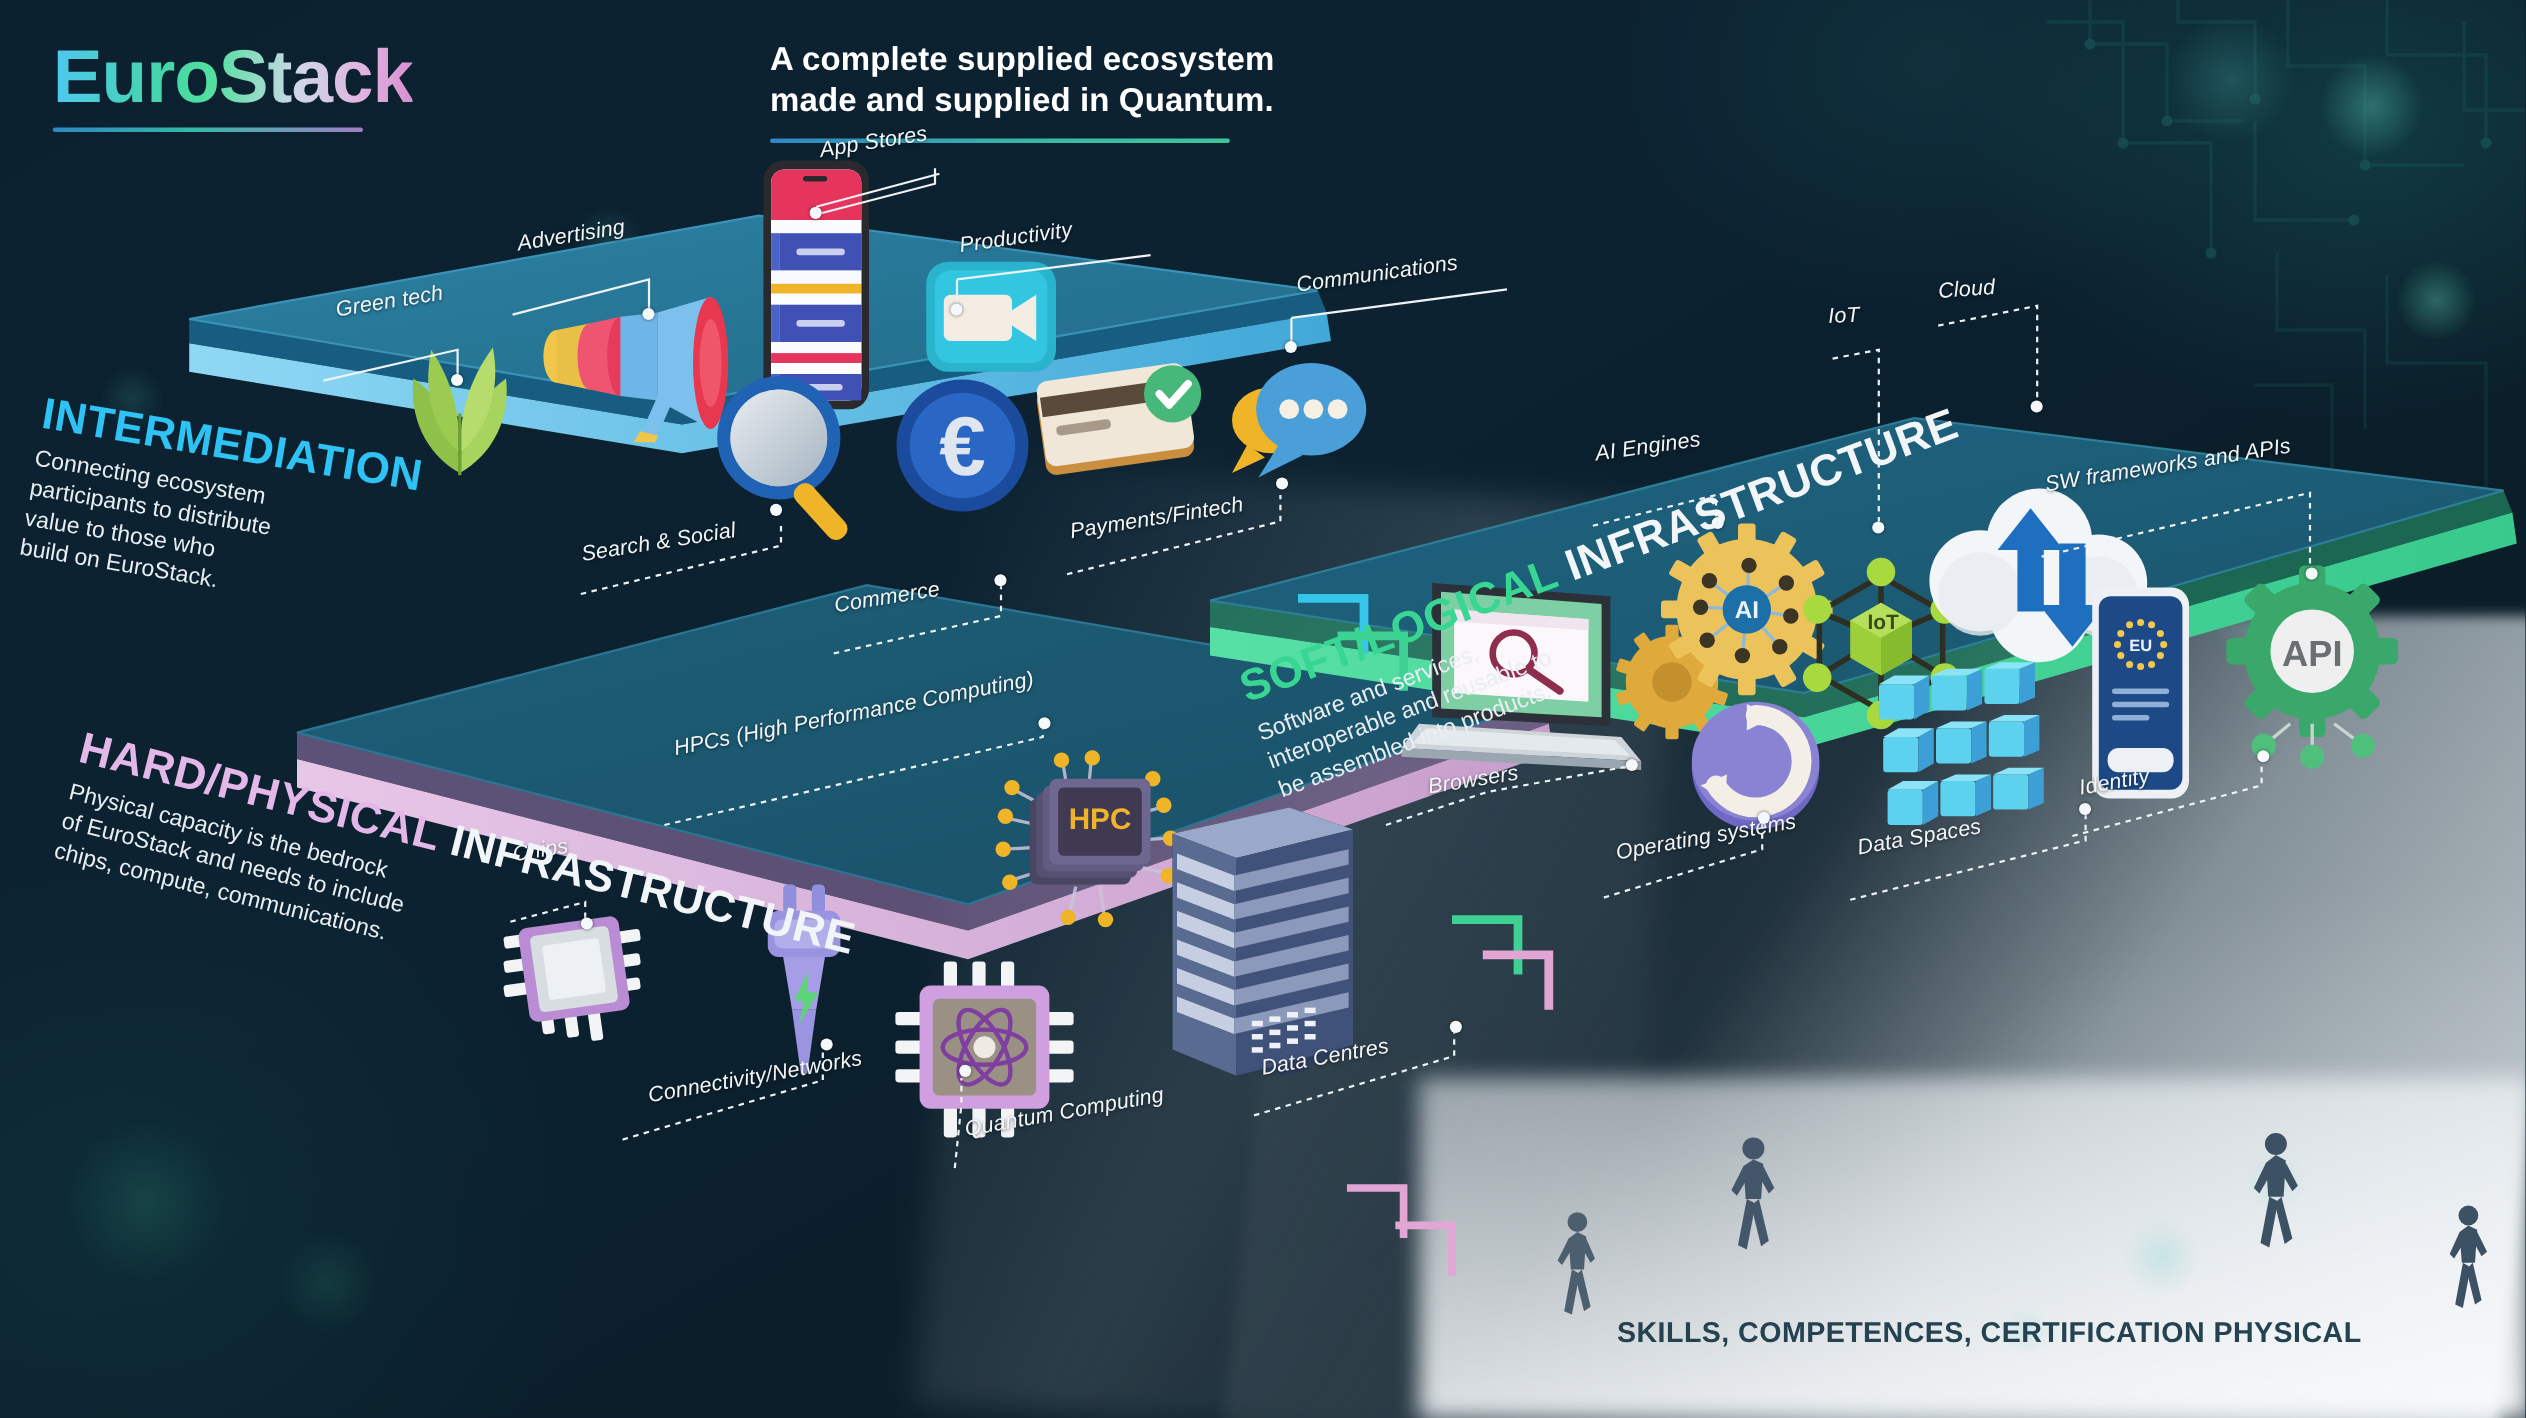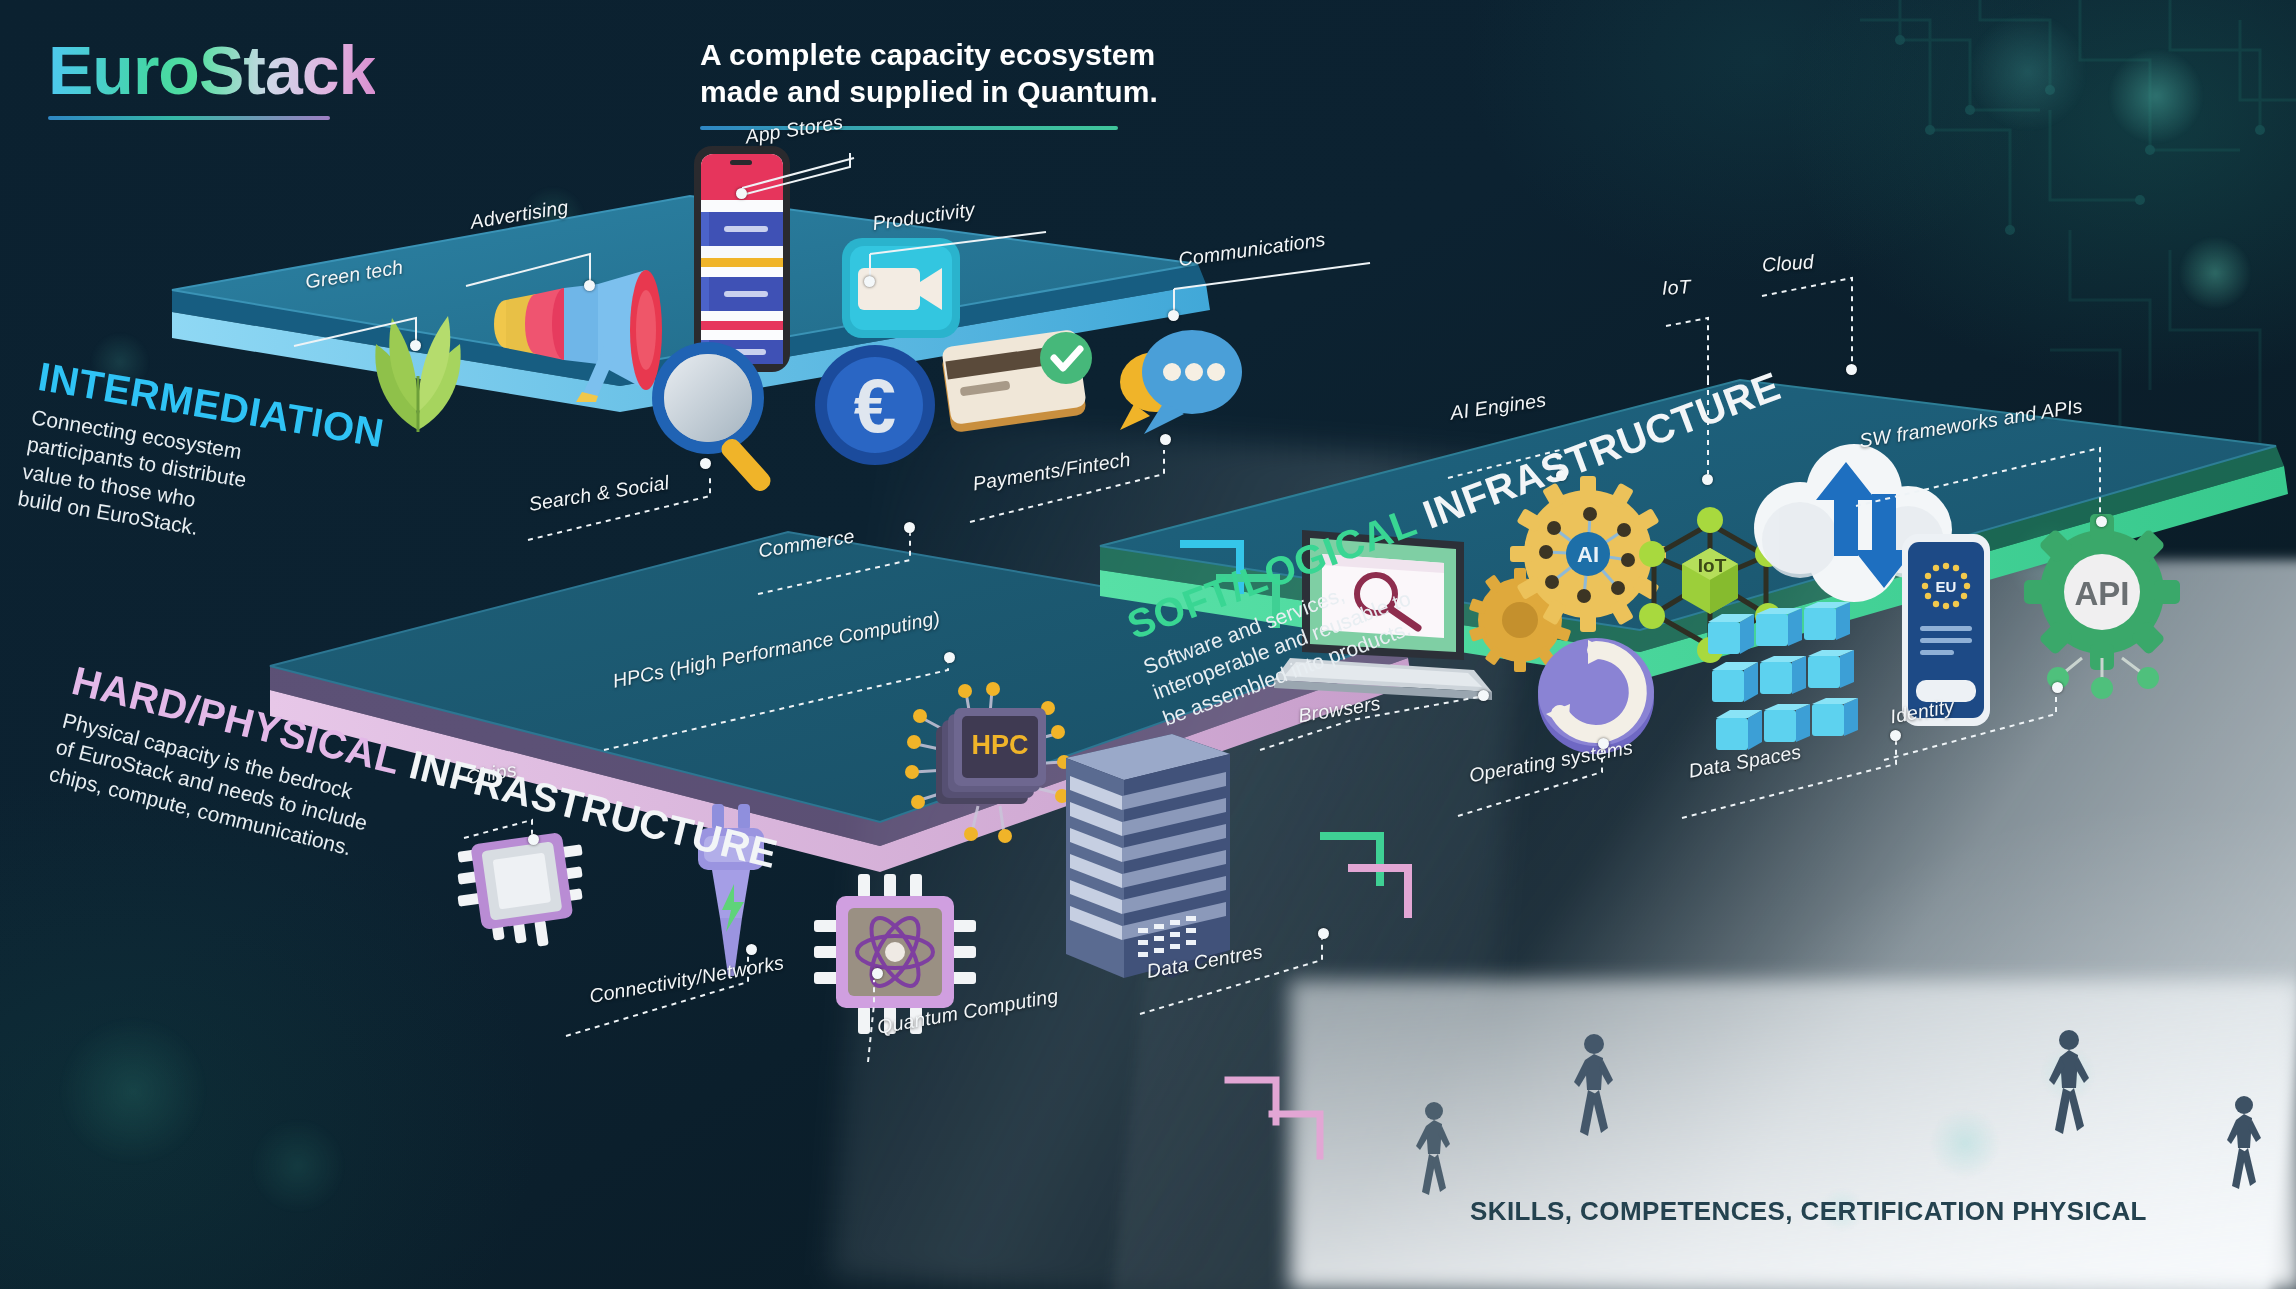--- a/index.html
+++ b/index.html
@@ -135,21 +135,21 @@
     <div class="bokeh" style="left:2040px;top:1046px;width:56px;height:56px;background:radial-gradient(circle,rgba(200,230,230,.7),rgba(255,255,255,0) 70%);"></div>
     <div class="bokeh" style="left:1820px;top:1188px;width:44px;height:44px;background:radial-gradient(circle,rgba(200,230,230,.7),rgba(255,255,255,0) 70%);"></div>
   </div>
 
   <div class="brand">
     <div class="brand-word">EuroStack</div>
     <div class="brand-rule"></div>
   </div>
 
   <div class="tagline">
-    <div>A complete capacity ecosystem</div>
+    <div>A complete supplied ecosystem</div>
     <div>made and supplied in Quantum.</div>
   </div>
   <div class="tagline-rule"></div>
 
   <div class="slab" style="left:240px;top:520px;">
     <svg width="1200" height="420" viewBox="0 0 1200 420">
       <defs>
         <linearGradient id="hpTop" x1="0" y1="0" x2="1" y2="1">
           <stop offset="0" stop-color="#1d5f78"></stop>
             <stop offset="1" stop-color="#1a5067"></stop>

